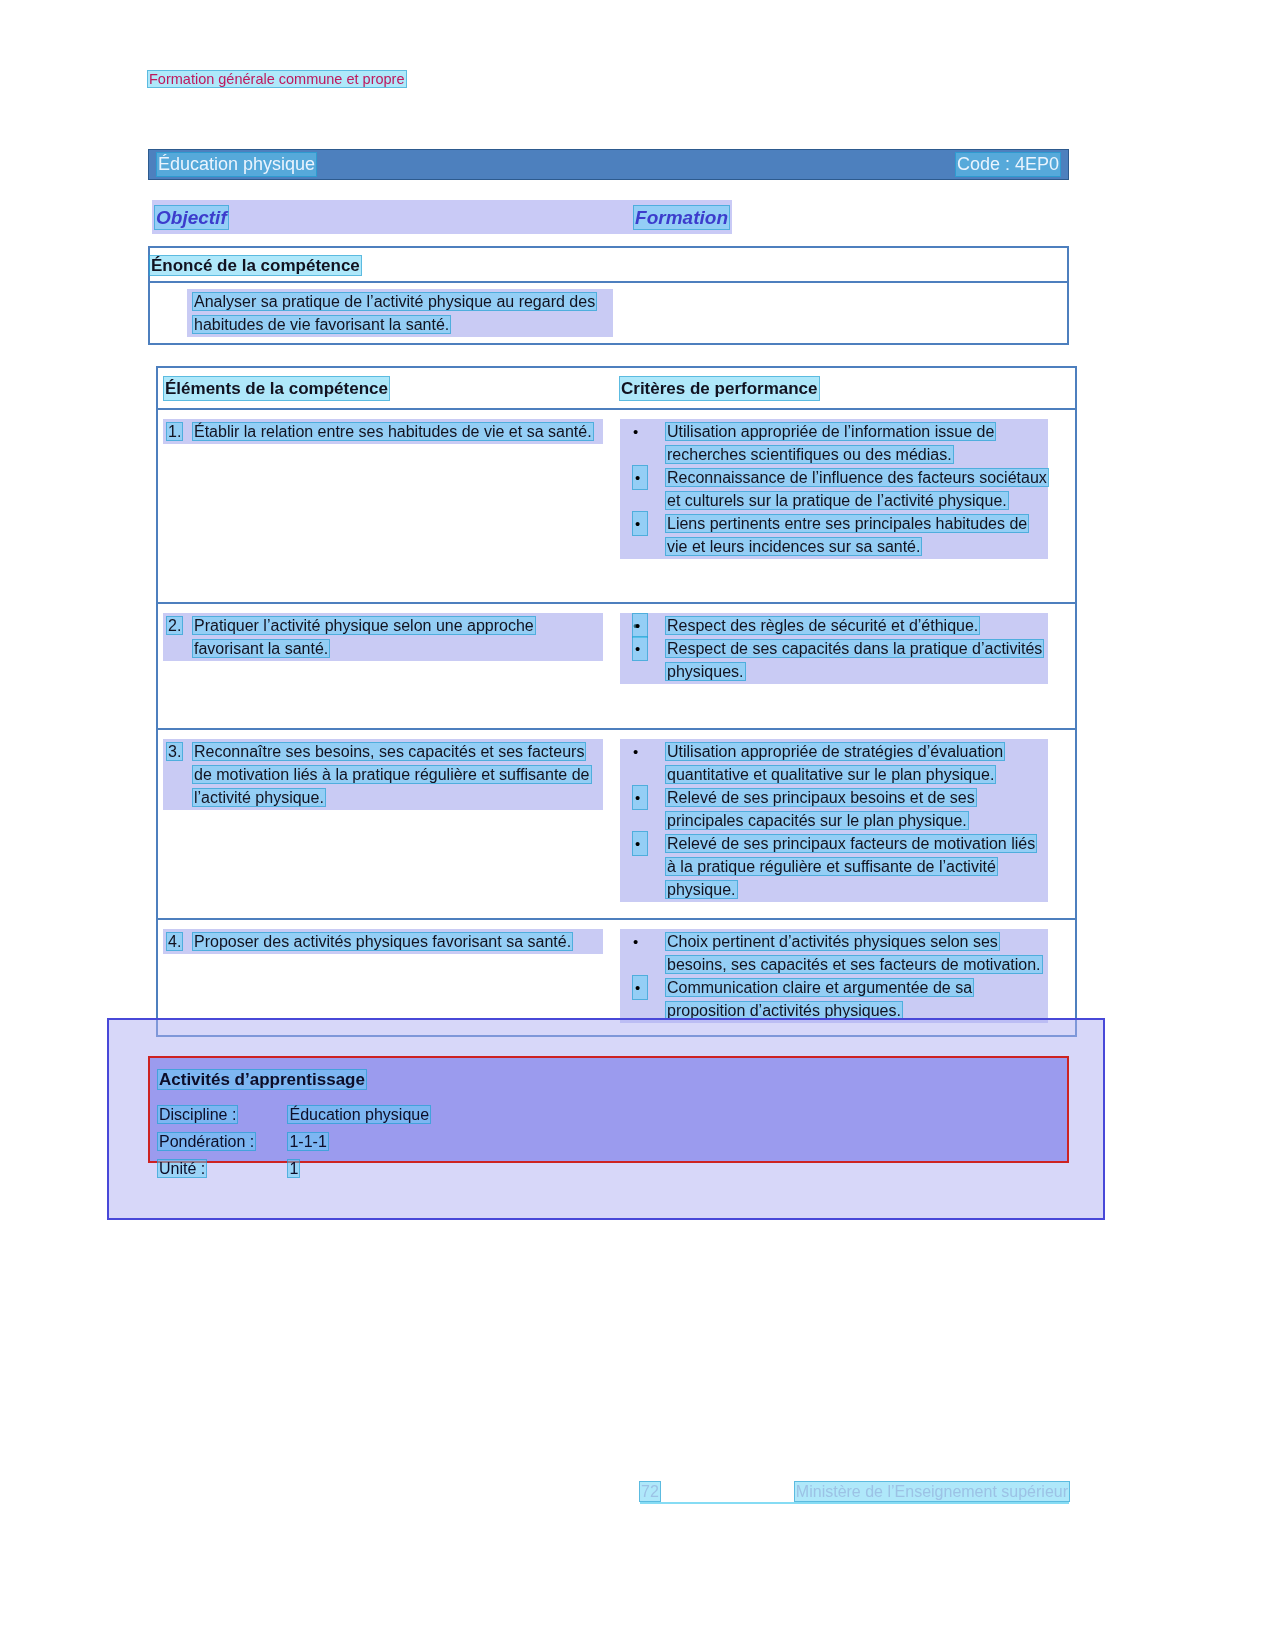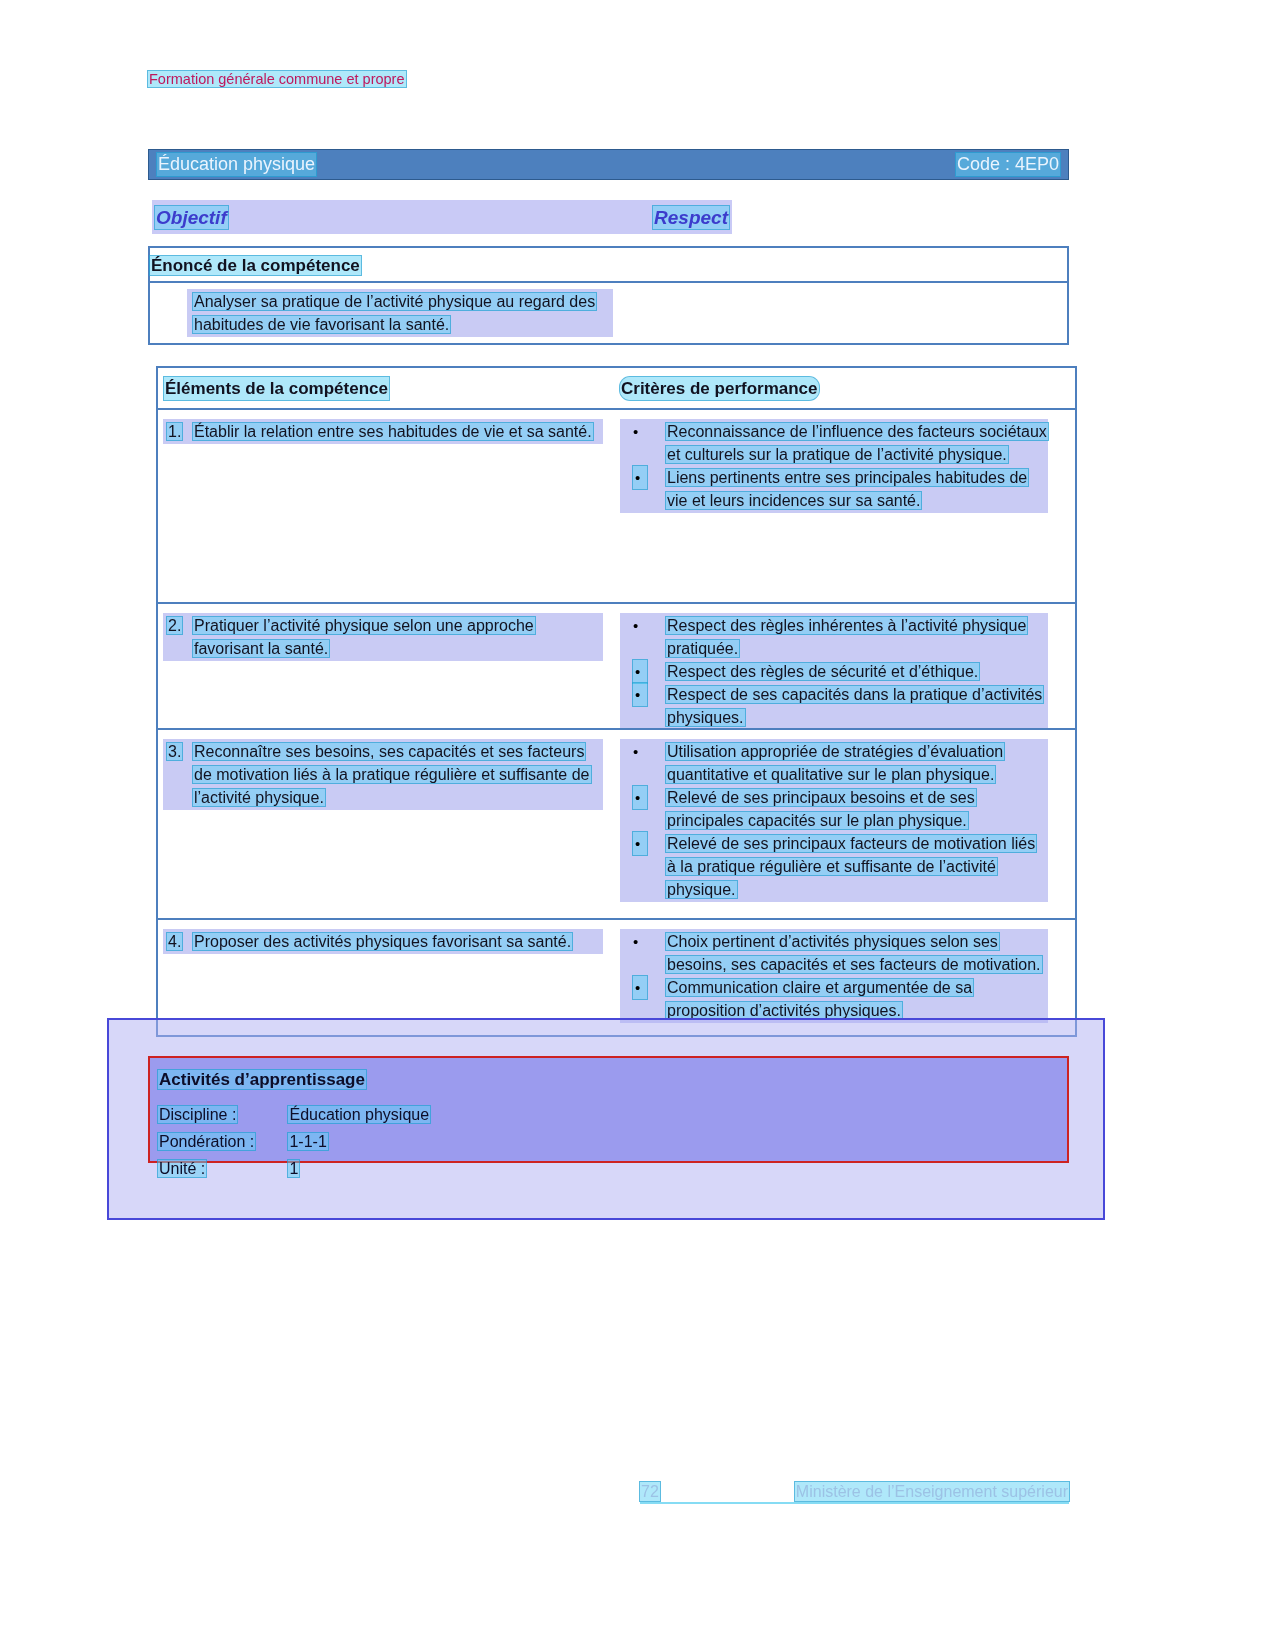--- a/index.html
+++ b/index.html
@@ -54,21 +54,21 @@
   .t1-header { height: 35px; border-bottom: 2px solid #4d7fbe; padding: 6px 0 0 0; }
   .t1-body   { padding: 6px 0 0 5px; margin-left: 32px; }
   .enonce-band { width: 426px; padding: 1px 6px; }
 
   .table2 {
     position: absolute; left: 148px; top: 366px; width: 921px; height: 671px;
     border: 2px solid #4d7fbe; background: #ffffff; margin-left: 8px;
   }
   .t2-header { position: absolute; top: 0; left: 0; right: 0; height: 40px; }
   .t2-h1 { position: absolute; left: 6px;  top: 9px; }
-  .t2-h2 { position: absolute; left: 462px; top: 9px; border-radius: 10px; }
+  .t2-h2 { position: absolute; left: 462px; top: 9px; }
   .t2-row { position: absolute; left: 0; width: 100%; border-top: 2px solid #4d7fbe; }
   .cell { position: absolute; top: 9px; }
   .col1 { left: 5px;  width: 440px; }
   .col2 { left: 462px; width: 428px; }
   .el-band { position: relative; padding: 1px 6px 1px 30px; }
   .el-num  { position: absolute; left: 4px; top: 1px; }
   .crit-band { padding: 1px 0; }
   .crit-item { position: relative; padding-left: 46px; }
   .bullet { position: absolute; left: 13px; top: 0; font-size: 15px; color: #000; }
   .bullet::before { content: "•"; }
@@ -108,21 +108,21 @@
     <span class="hl">Formation générale commune et propre</span>
   </div>
 
   <div class="title-bar">
     <span class="hl">Éducation physique</span>
     <span class="hl">Code : 4EP0</span>
   </div>
 
   <div class="objectif-bar">
     <span class="hl">Objectif</span>
-    <span class="hl">Respect</span>
+    <span class="hl">Formation</span>
   </div>
 
   <div class="table1">
     <div class="t1-header">
       <span class="hl h17 bold">Énoncé de la compétence</span>
     </div>
     <div class="t1-body">
       <div class="band enonce-band">
         <span class="hl">Analyser sa pratique de l’activité physique au regard des habitudes de vie favorisant la santé.</span>
       </div>
@@ -139,20 +139,24 @@
       <div class="cell col1">
         <div class="band el-band">
           <span class="el-num"><span class="hl">1.</span></span>
           <span class="hl">Établir la relation entre ses habitudes de vie et sa santé.</span>
         </div>
       </div>
       <div class="cell col2">
         <div class="band crit-band">
           <div class="crit-item">
             <span class="bullet"></span>
+            <span class="hl">Utilisation appropriée de l’information issue de recherches scientifiques ou des médias.</span>
+          </div>
+          <div class="crit-item">
+            <span class="bullet"></span>
             <span class="hl">Reconnaissance de l’influence des facteurs sociétaux et culturels sur la pratique de l’activité physique.</span>
           </div>
           <div class="crit-item">
             <span class="bullet"></span>
             <span class="hl">Liens pertinents entre ses principales habitudes de vie et leurs incidences sur sa santé.</span>
           </div>
         </div>
       </div>
     </div>
 
@@ -160,21 +164,20 @@
       <div class="cell col1">
         <div class="band el-band">
           <span class="el-num"><span class="hl">2.</span></span>
           <span class="hl">Pratiquer l’activité physique selon une approche favorisant la santé.</span>
         </div>
       </div>
       <div class="cell col2">
         <div class="band crit-band">
           <div class="crit-item">
             <span class="bullet"></span>
-            <span class="hl">Respect des règles inhérentes à l’activité physique pratiquée.</span>
           </div>
           <div class="crit-item">
             <span class="bullet"></span>
             <span class="hl">Respect des règles de sécurité et d’éthique.</span>
           </div>
           <div class="crit-item">
             <span class="bullet"></span>
             <span class="hl">Respect de ses capacités dans la pratique d’activités physiques.</span>
           </div>
         </div>

